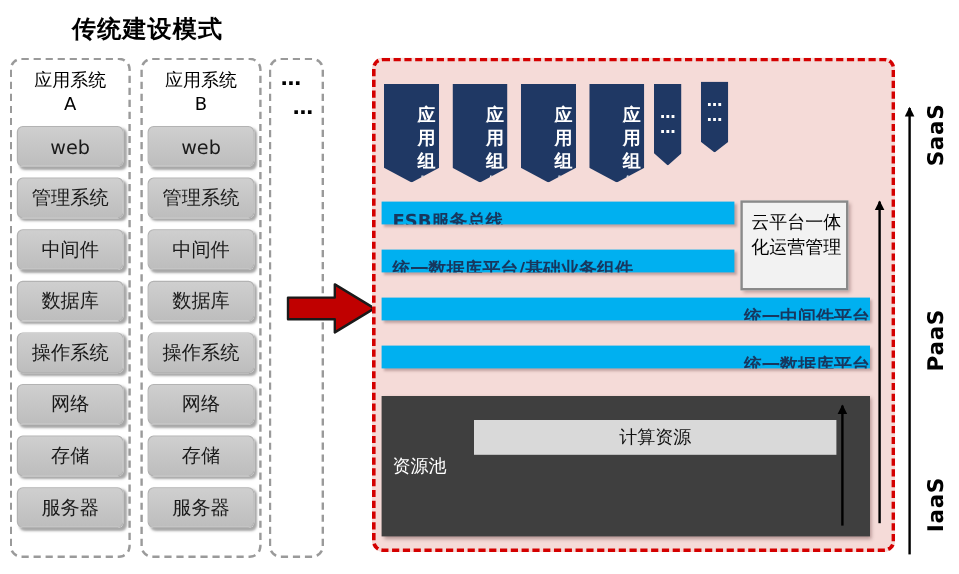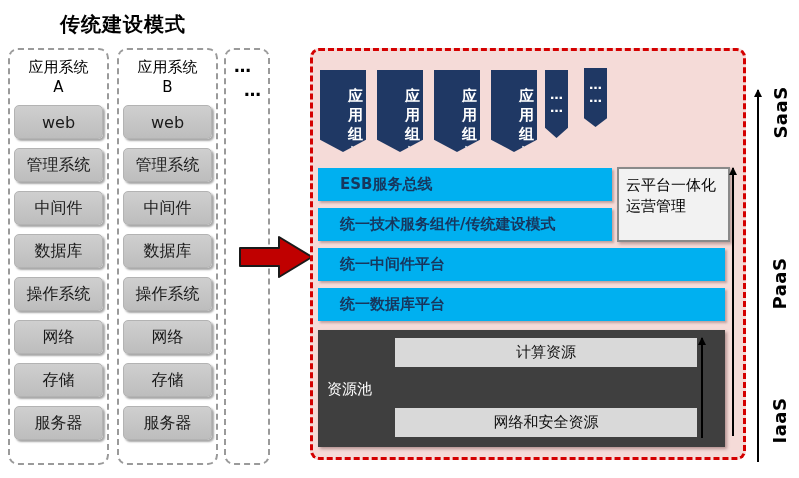--- a/index.html
+++ b/index.html
@@ -51,50 +51,50 @@
   .banner.narrow{width:23px;height:68px;}
   .banner.narrow .dotline{font-size:13px;font-weight:bold;line-height:13px;}
   .banner.narrow .dots-wrap{padding-top:18px;}
   .banner.b6{top:17px;height:59px;}
   .banner.b6 .dots-wrap{padding-top:10px;}
   .b1{left:7px;} .b2{left:64px;} .b3{left:121px;} .b4{left:178px;}
   .b5{left:232px;} .b6{left:271px;}
 
   
   .blue-bar{
-    position:absolute;left:5px;height:33px;background:#00B0F0;box-sizing:border-box;
-    color:#17375E;font-weight:bold;font-size:15px;line-height:33px;padding-left:22px;
+    position:absolute;left:5px;height:19px;background:#00B0F0;box-sizing:border-box;
+    color:#17375E;font-weight:bold;font-size:15px;line-height:33px;padding-left:9px;
     box-shadow:2px 2px 2px rgba(100,60,60,0.35);white-space:nowrap;overflow:hidden;
   }
   .bar-short{width:294px;}
-  .bar-long{width:407px;}
+  .bar-long{width:407px;text-align:right;}
   .bar-1{top:117px;} .bar-2{top:157px;} .bar-3{top:197px;} .bar-4{top:237px;}
 
   
   .mgmt-box{
-    position:absolute;left:304px;top:116px;width:113px;height:75px;box-sizing:border-box;
+    position:absolute;left:304px;top:116px;width:90px;height:75px;box-sizing:border-box;
     background:#F2F2F2;border:2px solid #8a8a8a;box-shadow:2px 2px 3px rgba(100,60,60,0.4);
     font-size:15px;line-height:21px;padding:6px 2px 0 7px;color:#000;
   }
 
   
   .pool{
     position:absolute;left:5px;top:279px;width:407px;height:117px;background:#3F3F3F;
     box-shadow:2px 2px 3px rgba(100,60,60,0.45);
   }
   .pool-label{
     position:absolute;left:9px;top:50%;transform:translateY(-50%);
     color:#fff;font-size:15px;font-weight:normal;white-space:nowrap;
   }
   .pool-bar{
     position:absolute;left:77px;width:302px;height:29px;background:#D9D9D9;
     display:flex;align-items:center;justify-content:center;
     font-size:15px;color:#111;white-space:nowrap;
   }
-  .pbar-1{top:8px;} .pbar-2{top:43px;} .pbar-3{top:78px;}
+  .pbar-1{top:20px;} .pbar-2{top:43px;} .pbar-3{top:78px;}
 
   
   .varrow{position:absolute;width:0;border-left:2px solid #000;}
   .varrow::before{
     content:"";position:absolute;top:-1px;left:-5px;width:0;height:0;
     border-left:4px solid transparent;border-right:4px solid transparent;border-bottom:8px solid #000;
   }
   .varrow-pool{left:388px;top:287px;height:100px;}
   .varrow-inner{left:419px;top:117px;height:268px;}
   .varrow-axis{left:757px;top:90px;height:372px;border-left-width:2px;}
@@ -183,30 +183,29 @@
       </div>
     </div>
     <div class="banner narrow b6">
       <div class="dots-wrap">
         <div class="dotline">…</div>
         <div class="dotline">…</div>
       </div>
     </div>
 
     <div class="blue-bar bar-short bar-1">ESB服务总线</div>
-    <div class="blue-bar bar-short bar-2">统一技术服务组件/传统建设模式</div>
+    <div class="blue-bar bar-short bar-2">统一数据库平台/基础业务组件</div>
     <div class="blue-bar bar-long bar-3">统一中间件平台</div>
     <div class="blue-bar bar-long bar-4">统一数据库平台</div>
 
     <div class="mgmt-box">云平台一体化运营管理</div>
 
     <div class="pool">
       <div class="pool-label">资源池</div>
       <div class="pool-bar pbar-1">计算资源</div>
-      <div class="pool-bar pbar-3">网络和安全资源</div>
     </div>
 
     <div class="varrow varrow-pool"></div>
     <div class="varrow varrow-inner"></div>
   </div>
 
   <div class="varrow varrow-axis"></div>
   <div class="axis-label ax-saas">
     <span>SaaS</span>
   </div>

